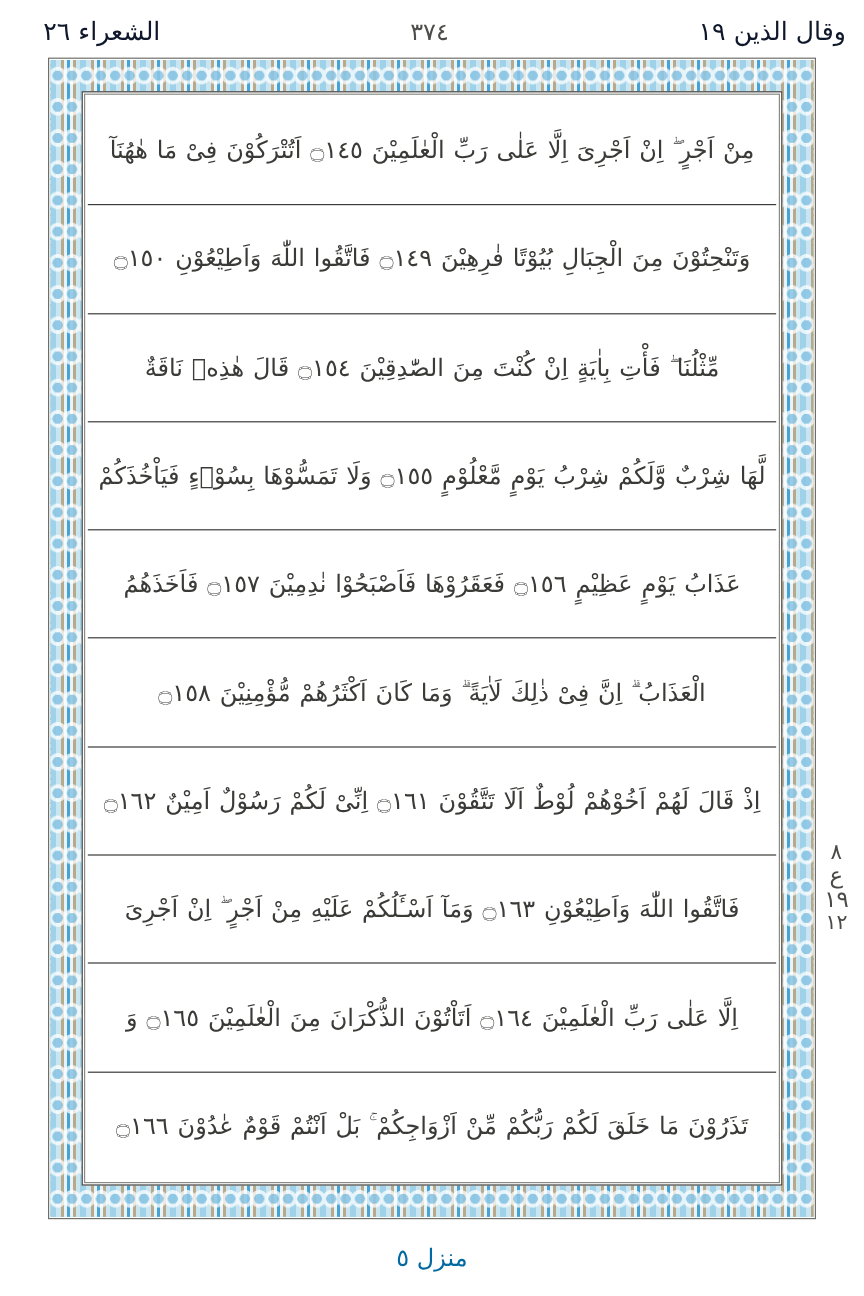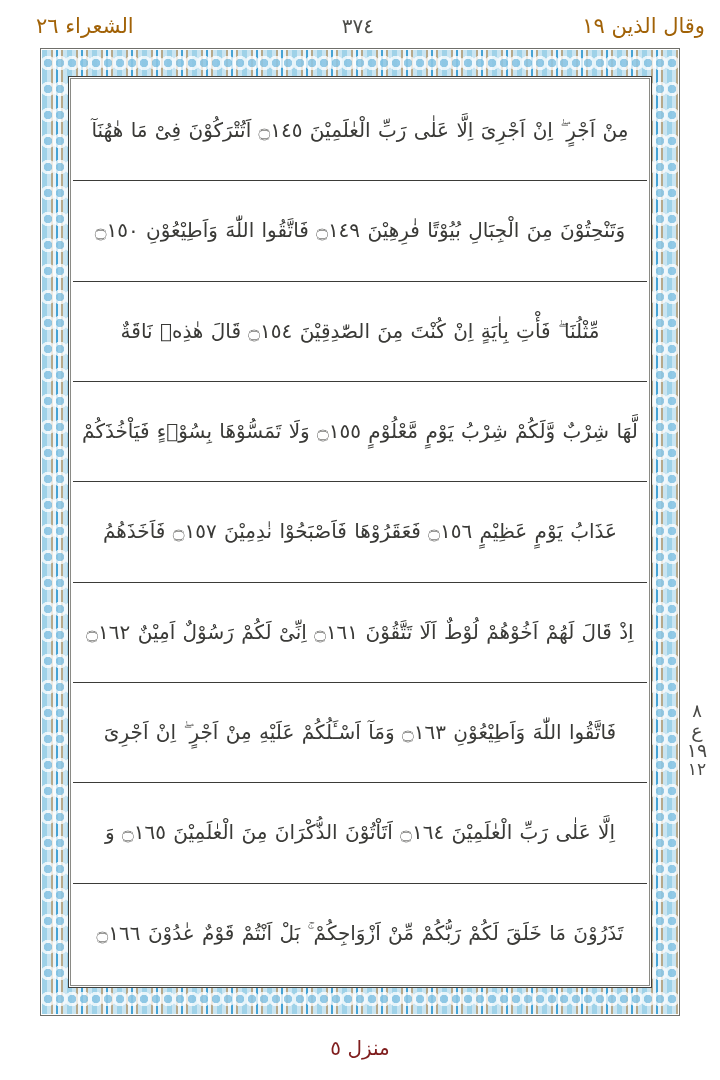--- a/index.html
+++ b/index.html
@@ -26,32 +26,31 @@
     align-items: center;
     justify-content: space-between;
     color: #4a4a47;
   }
   .hdr-text {
     font-size: 21px;
     line-height: 1;
     direction: rtl;
     unicode-bidi: isolate;
     white-space: nowrap;
-    color: #a16207;
+    color: #0f172a;
     font-family: "DejaVu Sans", "Liberation Sans", sans-serif;
   }
   .hdr-left  { margin-left: 22px; }
   .hdr-right { margin-right: 1px; }
   .hdr-page {
     font-size: 20px;
     letter-spacing: 1px;
     color: #4d4d49;
     direction: rtl;
     unicode-bidi: isolate;
-    font-family: Liberation Serif, serif;
   }
 
   
   .page-frame {
     position: absolute;
     left: 40px;
     top: 48px;
     width: 640px;
     height: 968px;
     box-sizing: border-box;
@@ -177,21 +176,21 @@
   .ruku-mid  { font-size: 19px; }
   .ruku-bot  { font-size: 17px; }
 
   
   .page-footer {
     position: absolute;
     left: 0;
     right: 0;
     top: 1036px;
     text-align: center;
-    color: #7f1d1d;
+    color: #0369a1;
   }
   .footer-text {
     font-size: 20px;
     direction: rtl;
     unicode-bidi: isolate;
     display: inline-block;
   }
 </style>
 </head>
 <body>
@@ -219,20 +218,23 @@
     <div class="ayah-line">
       <div class="ayah-text">مِّثْلُنَا ۖ فَأْتِ بِاٰيَةٍ اِنْ كُنْتَ مِنَ الصّٰدِقِيْنَ ۝١٥٤ قَالَ هٰذِهٖ نَاقَةٌ</div>
     </div>
     <div class="ayah-line">
       <div class="ayah-text">لَّهَا شِرْبٌ وَّلَكُمْ شِرْبُ يَوْمٍ مَّعْلُوْمٍ ۝١٥٥ وَلَا تَمَسُّوْهَا بِسُوْۤءٍ فَيَاْخُذَكُمْ</div>
     </div>
     <div class="ayah-line">
       <div class="ayah-text">عَذَابُ يَوْمٍ عَظِيْمٍ ۝١٥٦ فَعَقَرُوْهَا فَاَصْبَحُوْا نٰدِمِيْنَ ۝١٥٧ فَاَخَذَهُمُ</div>
     </div>
     <div class="ayah-line">
+      <div class="ayah-text">الْعَذَابُ ۗ اِنَّ فِىْ ذٰلِكَ لَاٰيَةً ۗ وَمَا كَانَ اَكْثَرُهُمْ مُّؤْمِنِيْنَ ۝١٥٨</div>
+    </div>
+    <div class="ayah-line">
       <div class="ayah-text">اِذْ قَالَ لَهُمْ اَخُوْهُمْ لُوْطٌ اَلَا تَتَّقُوْنَ ۝١٦١ اِنِّىْ لَكُمْ رَسُوْلٌ اَمِيْنٌ ۝١٦٢</div>
     </div>
     <div class="ayah-line">
       <div class="ayah-text">فَاتَّقُوا اللّٰهَ وَاَطِيْعُوْنِ ۝١٦٣ وَمَآ اَسْـَٔلُكُمْ عَلَيْهِ مِنْ اَجْرٍ ۖ اِنْ اَجْرِىَ</div>
     </div>
     <div class="ayah-line">
       <div class="ayah-text">اِلَّا عَلٰى رَبِّ الْعٰلَمِيْنَ ۝١٦٤ اَتَاْتُوْنَ الذُّكْرَانَ مِنَ الْعٰلَمِيْنَ ۝١٦٥ وَ</div>
     </div>
     <div class="ayah-line">
       <div class="ayah-text">تَذَرُوْنَ مَا خَلَقَ لَكُمْ رَبُّكُمْ مِّنْ اَزْوَاجِكُمْ ۚ بَلْ اَنْتُمْ قَوْمٌ عٰدُوْنَ ۝١٦٦</div>

